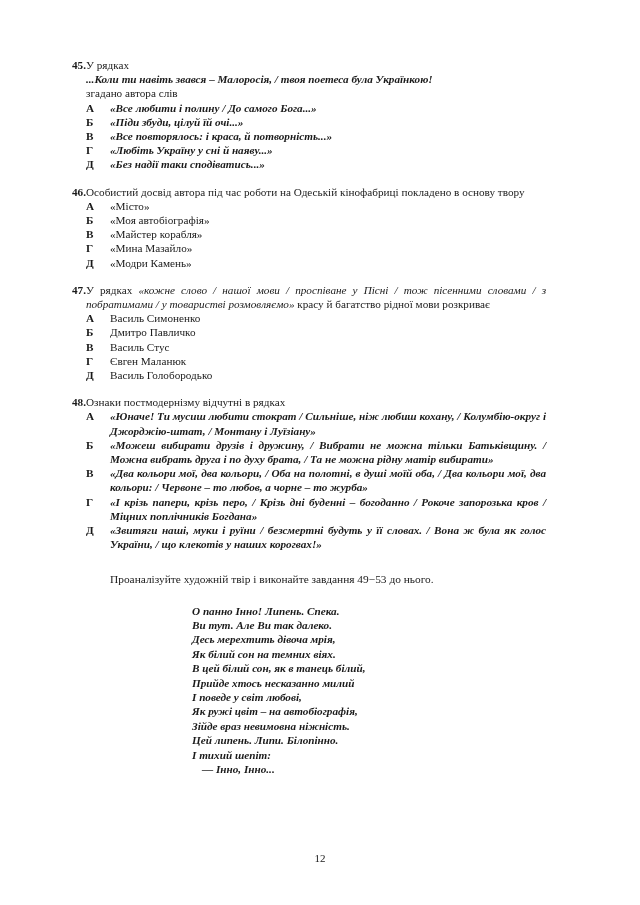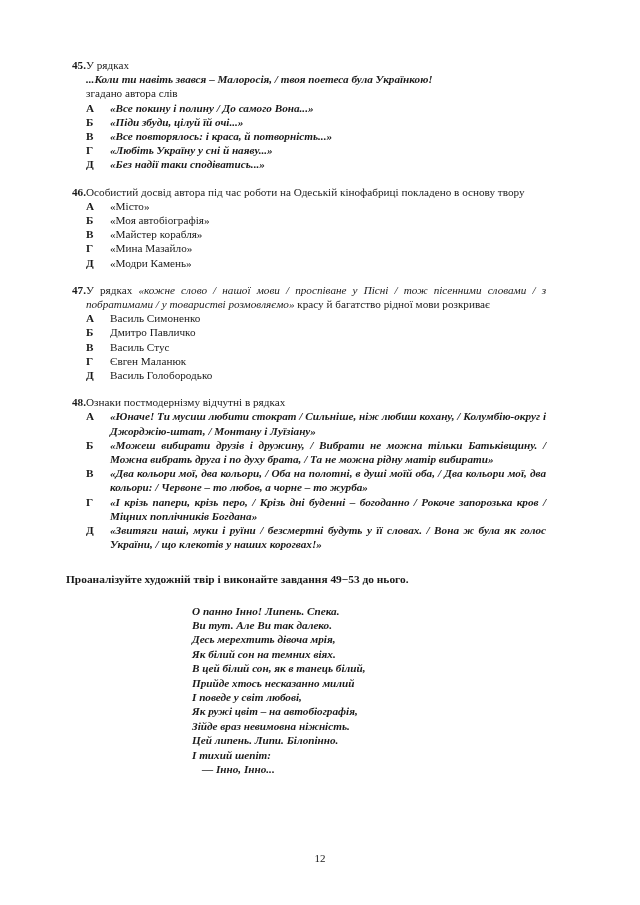--- a/index.html
+++ b/index.html
@@ -102,21 +102,22 @@
     font-weight: normal;
   }
   .option.justify .opt-text {
     text-align: justify;
     text-justify: inter-word;
   }
 
   
   .instruction {
     margin-top: 20px;
-    font-weight: bold;
+    margin-left: 44px;
+    font-weight: normal;
     font-size: 11.4px;
     line-height: 15px;
   }
 
   
   .poem {
     margin-top: 17px;
     margin-left: 126px;
     font-style: italic;
     font-weight: bold;
@@ -149,21 +150,21 @@
 
     <div class="question">
       <div class="q-num">45.</div>
       <div class="q-body">
         <div class="q-stem">У рядках</div>
         <div class="q-stem-italicline">...Коли ти навіть звався – Малоросія, / твоя поетеса була Українкою!</div>
         <div class="q-stem">згадано автора слів</div>
         <ul class="options">
           <li class="option italic">
             <span class="opt-letter">А</span>
-            <span class="opt-text">«Все покину і полину / До самого Вона...»</span>
+            <span class="opt-text">«Все любити і полину / До самого Бога...»</span>
           </li>
           <li class="option italic">
             <span class="opt-letter">Б</span>
             <span class="opt-text">«Піди збуди, цілуй їй очі...»</span>
           </li>
           <li class="option italic">
             <span class="opt-letter">В</span>
             <span class="opt-text">«Все повторялось: і краса, й потворність...»</span>
           </li>
           <li class="option italic">

